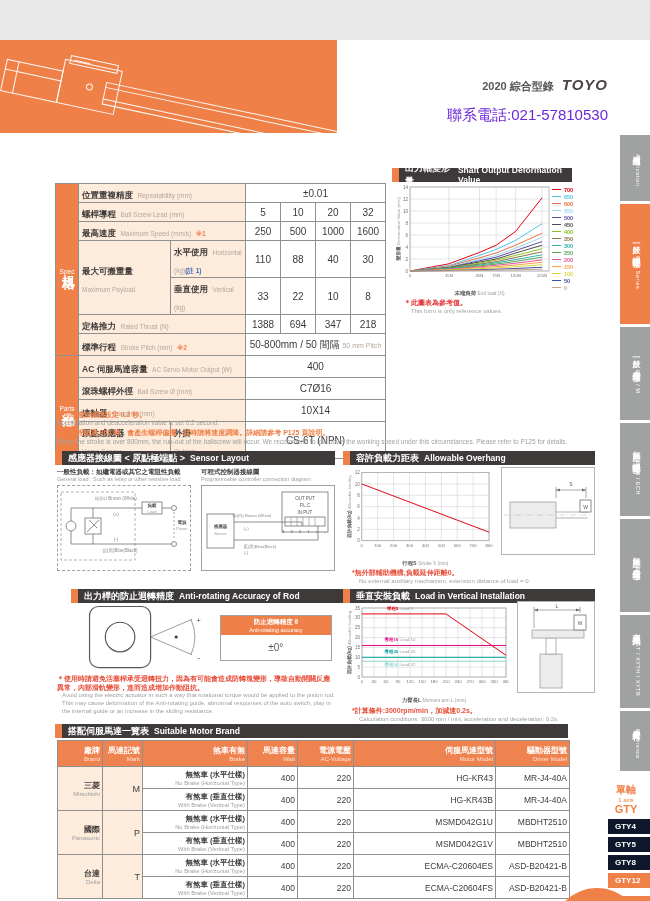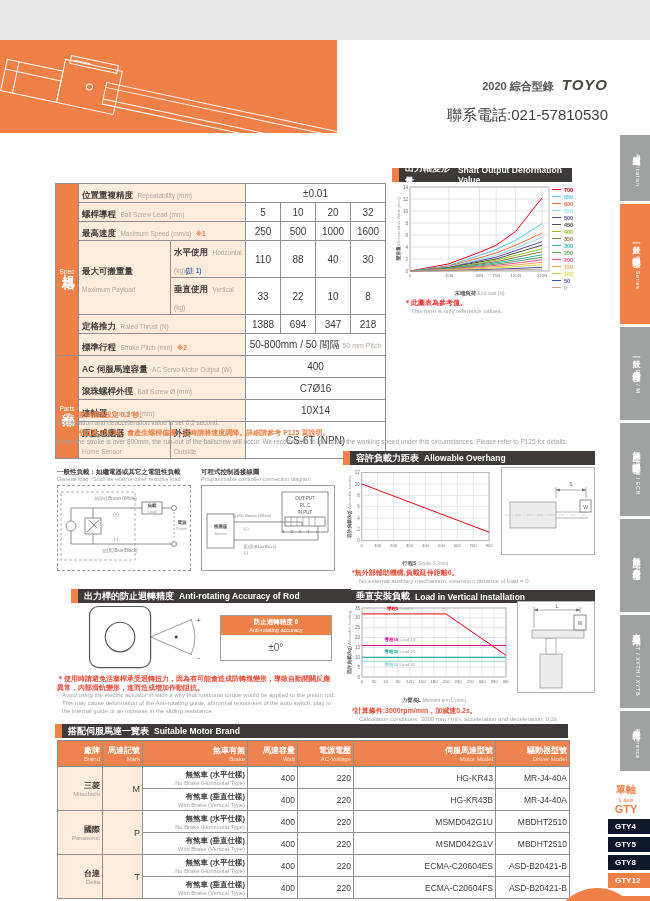--- a/index.html
+++ b/index.html
@@ -3,21 +3,21 @@
 <meta charset="utf-8">
 <style>
   html,body{margin:0;padding:0;background:#e9e9e9;}
   #page{position:relative;width:650px;height:901px;background:#ffffff;overflow:hidden;
         font-family:"Liberation Sans","DejaVu Sans",sans-serif;color:#3e3a39;margin-top:40px;}
   
   #hero{position:absolute;left:0;top:0;width:337px;height:93px;background:#ef8048;}
   #catalog-line{position:absolute;top:36px;right:42px;display:flex;align-items:baseline;gap:8px;}
   #catalog-line .cat{font-size:11px;font-weight:bold;color:#595757;}
   #catalog-line .logo{font-size:15px;font-weight:900;font-style:italic;letter-spacing:1px;color:#4a4543;}
-  #phone{position:absolute;top:66px;right:42px;font-size:15px;color:#404040;}
+  #phone{position:absolute;top:66px;right:42px;font-size:15px;color:#6d28d9;}
   
   .vtab{position:absolute;right:0;width:30px;background:#a0a1a1;display:flex;align-items:center;justify-content:center;cursor:pointer;}
   .vtab.active{background:#ef8048;}
   .vt{writing-mode:vertical-rl;text-orientation:mixed;color:#fff;display:flex;gap:2px;}
   .vt-zh{font-size:8px;font-weight:bold;letter-spacing:1px;}
   .vt-en{font-size:5.5px;letter-spacing:0.5px;}
   
   .sec{position:absolute;height:14px;display:flex;}
   .sec .mark{width:7px;background:#ef8048;}
   .sec .bar{flex:1;background:#3e3a39;color:#fff;display:flex;align-items:center;gap:5px;padding-left:6px;}
@@ -388,20 +388,27 @@
           <span class="leg-dash" style="background: rgb(201, 163, 141);"></span>
           <span class="leg-lab" style="color: rgb(201, 163, 141);">0</span>
         </div>
       </div>
   </div>
   <div id="def-note">
     <div class="cnote-zh" style="color:#e8383d;">＊此圖表為參考值。</div>
     <div class="cnote-en">This form is only reference values.</div>
   </div>
 
+  <div class="sec" style="left:55px;top:411px;width:280px;">
+    <div class="mark"></div>
+    <div class="bar">
+        <span class="zh">感應器接線圖 &lt; 原點極端點 &gt;</span>
+        <span class="en">Sensor Layout</span>
+      </div>
+  </div>
   <div id="sensor-content">
     <div class="circ-col">
       <div class="circ-h-zh">一般性負載：如繼電器或其它之電阻性負載</div>
       <div class="circ-h-en">General load : Such as relay or other resistive load</div>
       <div class="circ-box dashed">
         <svg viewBox="0 0 132 82" width="132" height="82">
           <rect x="3" y="6" width="74" height="68" fill="none" stroke="#9fa0a0" stroke-width="0.8" stroke-dasharray="3,2"></rect>
           <circle cx="13" cy="40" r="5" fill="none" stroke="#727171" stroke-width="0.8"></circle>
           <rect x="27" y="32" width="16" height="16" fill="none" stroke="#727171" stroke-width="0.8"></rect>
           <line x1="29" y1="46" x2="41" y2="34" stroke="#727171" stroke-width="0.8"></line>
@@ -550,21 +557,21 @@
         <span class="a2">Anti-rotating accuracy</span>
       </div>
       <div id="acc-val">±0°</div>
     </div>
   </div>
   <div id="anti-note">
     <div class="cnote-zh">＊使用時請避免活塞桿承受迴轉扭力，因為有可能會造成防轉塊變形，導致自動開關反應異常，內部滑軌變形，進而造成增加作動阻抗。</div>
     <div class="cnote-en" style="padding-left:5px;">Avoid using the electric actuator in such a way that rotational torque would be applied to the piston rod. This may cause deformation of the Anti-rotating guide, abnormal responses of the auto switch, play in the internal guide or an increase in the sliding resistance.</div>
   </div>
 
-  <div class="sec" style="left:343px;top:549px;width:252px;align-items:flex-end;">
+  <div class="sec" style="left:343px;top:549px;width:252px;">
     <div class="mark"></div>
     <div class="bar">
         <span class="zh">垂直安裝負載</span>
         <span class="en">Load in Vertical Installation</span>
       </div>
   </div>
   <div id="ver-wrap">
     <svg id="ver-svg" width="164" height="104" viewBox="0 0 164 104">
         <line x1="17" y1="76" x2="161" y2="76" stroke="#c9caca" stroke-width="0.5"></line>
         <text x="15" y="77.6" font-size="4.6" fill="#727171" text-anchor="end">0</text>

